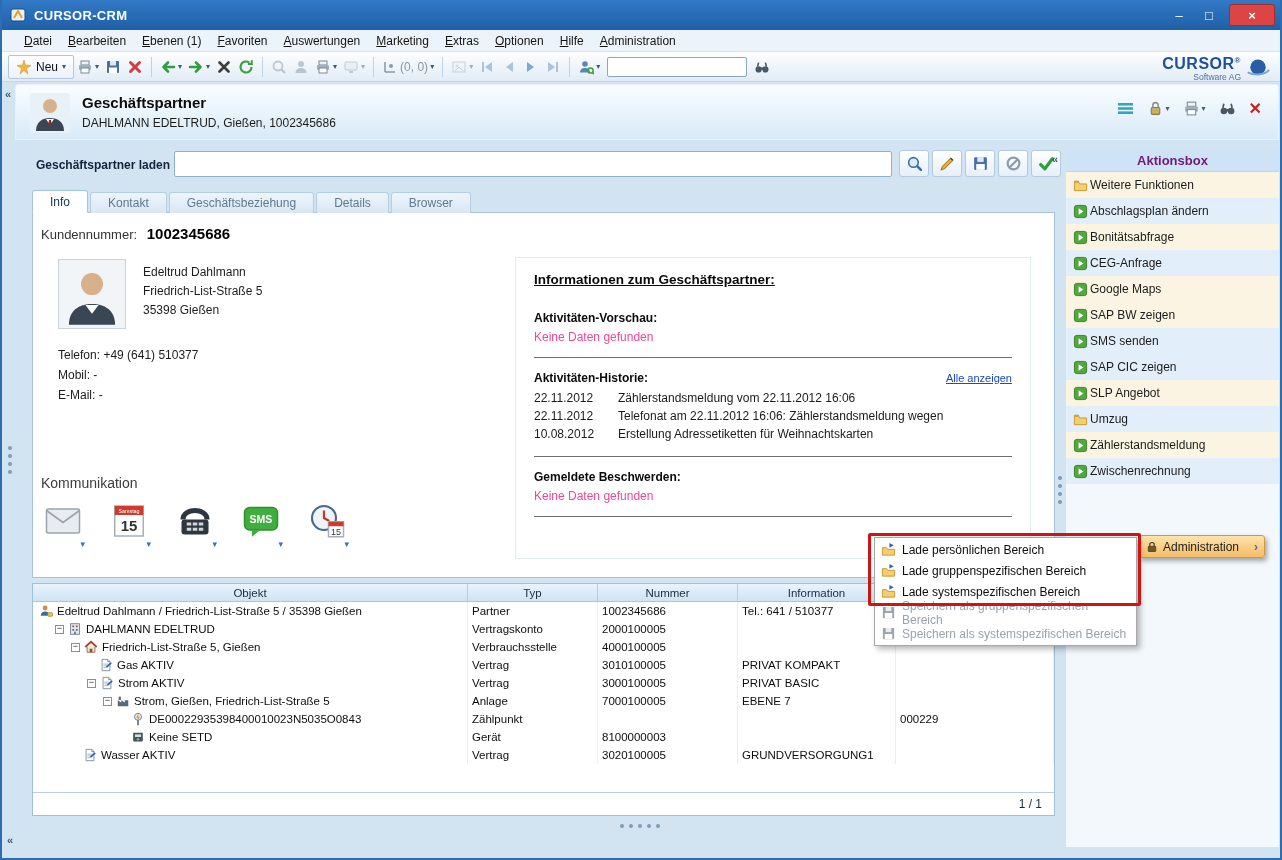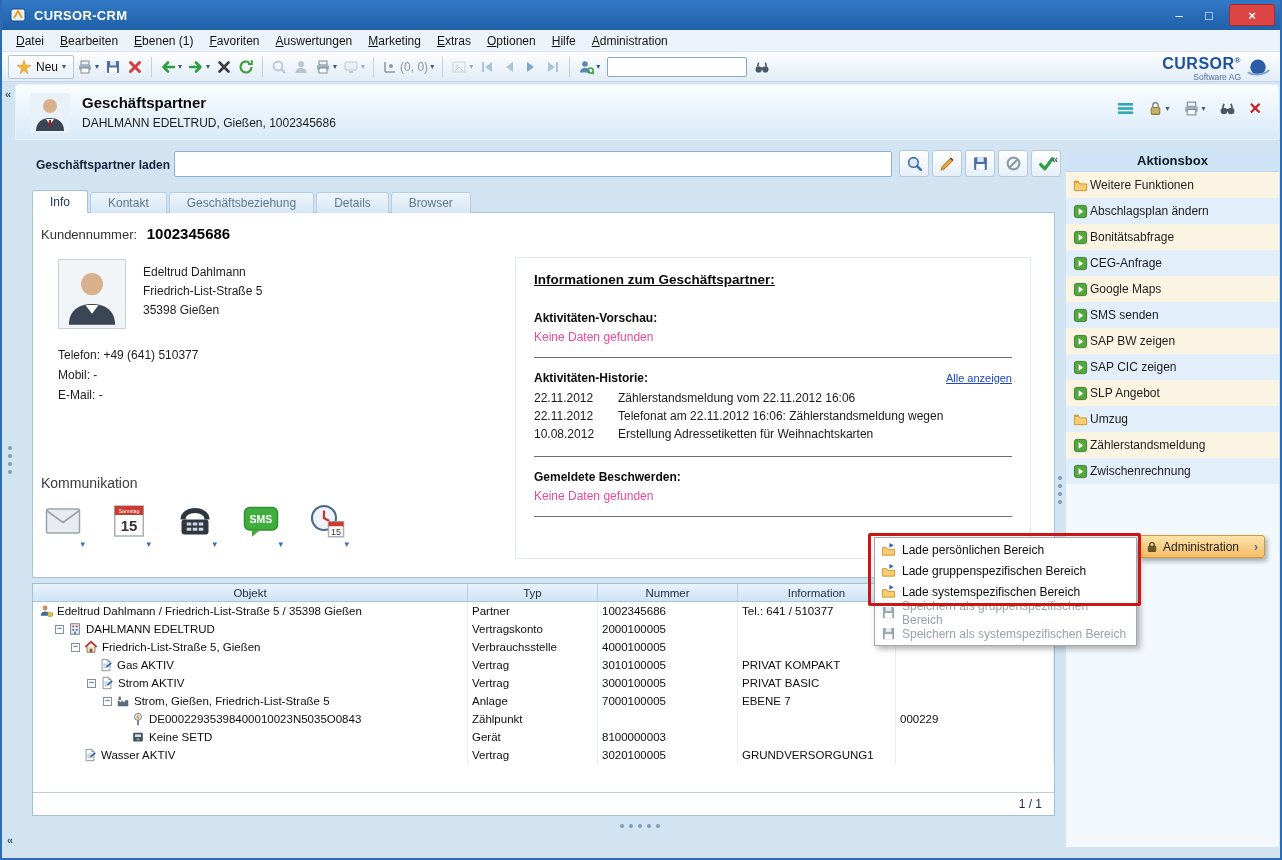--- a/index.html
+++ b/index.html
@@ -9,21 +9,21 @@
 
   
   .titlebar{position:absolute;top:0;left:0;right:0;height:30px;background:linear-gradient(#3279c6,#1f60a8);display:flex;align-items:center;color:#fff;padding-left:8px;}
   .app-icon svg{width:16px;height:16px;display:block;}
   .app-title{margin-left:8px;font-size:13px;font-weight:bold;letter-spacing:.3px;}
   .win-controls{margin-left:auto;display:flex;align-items:center;height:100%;}
   .win-btn{width:30px;height:22px;display:flex;align-items:center;justify-content:center;color:#fff;font-size:13px;cursor:default;}
   .win-btn.close{width:46px;background:#dd4444;border:1px solid #a82a2a;border-radius:3px;margin:0 5px;font-weight:bold;}
 
   
-  .menubar{position:absolute;top:30px;left:0;right:0;height:22px;background:#edf3fa;border-bottom:1px solid #d9e4f0;display:flex;align-items:center;padding-left:6px;}
+  .menubar{position:absolute;top:30px;left:0;right:0;height:22px;background:#edf3fa;border-bottom:1px solid #d9e4f0;display:flex;align-items:center;padding-left:14px;}
   .mi{display:inline-block;padding:2px 8px;color:#141414;}
   .mi::first-letter{text-decoration:underline;}
 
   
   .toolbar{position:absolute;top:52px;left:0;right:0;height:30px;background:linear-gradient(#fdfeff,#e2ecf6);border-bottom:1px solid #c6d6e6;display:flex;align-items:center;padding:0 6px;}
   .tsep{width:1px;height:20px;background:#c3d2e2;margin:0 5px;flex:none;}
   .tbtn{display:inline-flex;align-items:center;height:24px;padding:0 3px;gap:2px;border-radius:2px;flex:none;}
   .tbtn svg{width:16px;height:16px;display:block;}
   .btn-neu{border:1px solid #b4c6d8;background:linear-gradient(#ffffff,#e9f1f9);padding:0 7px;gap:4px;}
   .dd{font-size:8px;color:#3a5a7a;}
@@ -86,21 +86,21 @@
   .ib-text{font-size:12px;color:#ec4899;margin-top:5px;}
   .ib-hr{border:none;border-top:1px solid #6f6f6f;margin:13px 0;}
   .hist-head{display:flex;align-items:baseline;justify-content:space-between;margin-top:2px;}
   .ib-link{font-size:11px;color:#1a49c8;text-decoration:underline;}
   .hist-row{display:flex;font-size:12px;line-height:18px;color:#1a1a1a;}
   .hdate{width:84px;flex:none;}
   .mt24{margin-top:24px;}
 
   
   .sidebar{position:absolute;left:1064px;top:150px;width:213px;height:697px;background:#f3f8fd;}
-  .ab-header{height:22px;background:#cfe3f6;color:#0f172a;font-weight:bold;font-size:13px;display:flex;align-items:center;justify-content:center;border-bottom:1px solid #bcd6ee;}
+  .ab-header{height:22px;background:#cfe3f6;color:#701a75;font-weight:bold;font-size:13px;display:flex;align-items:center;justify-content:center;border-bottom:1px solid #bcd6ee;}
   .ab-item{height:26px;display:flex;align-items:center;padding-left:7px;gap:2px;font-size:12px;color:#1c1c1c;}
   .ab-item.odd{background:#fcf4e2;}
   .ab-item.even{background:#e2eefa;}
   .ico svg{width:15px;height:15px;display:block;}
 
   
   .admin-btn{position:absolute;left:1137px;top:535px;width:126px;height:23px;background:linear-gradient(#fde3ab,#f5bd66);border:1px solid #cf9a3a;border-radius:3px;display:flex;align-items:center;gap:5px;padding:0 6px;font-size:12px;color:#222;box-shadow:2px 3px 5px rgba(0,0,0,.35);z-index:5;}
   .admin-btn .chevr{margin-left:auto;color:#4a6a9a;font-weight:bold;}
   .admin-btn svg{width:12px;height:12px;display:block;}
   .context-menu{position:absolute;left:872px;top:537px;width:263px;background:#fcfcfc;border:1px solid #a8a8a8;box-shadow:3px 3px 6px rgba(0,0,0,.3);padding:1px;z-index:6;}
@@ -626,37 +626,37 @@
         </div>
         <div class="ab-item odd">
           <span class="ico">
             <svg viewBox="0 0 16 16">
               <rect x="1.5" y="1.5" width="13" height="13" rx="2.5" fill="#52a83e" stroke="#3a7e2a"></rect>
               <path d="M6 4.5 L11 8 L6 11.5z" fill="#fff"></path>
             </svg>
           </span>
           <span>Google Maps</span>
         </div>
-        <div class="ab-item even">
+        <div class="ab-item odd">
           <span class="ico">
             <svg viewBox="0 0 16 16">
               <rect x="1.5" y="1.5" width="13" height="13" rx="2.5" fill="#52a83e" stroke="#3a7e2a"></rect>
               <path d="M6 4.5 L11 8 L6 11.5z" fill="#fff"></path>
             </svg>
           </span>
-          <span>SMS senden</span>
-        </div>
-        <div class="ab-item odd">
+          <span>SAP BW zeigen</span>
+        </div>
+        <div class="ab-item even">
           <span class="ico">
             <svg viewBox="0 0 16 16">
               <rect x="1.5" y="1.5" width="13" height="13" rx="2.5" fill="#52a83e" stroke="#3a7e2a"></rect>
               <path d="M6 4.5 L11 8 L6 11.5z" fill="#fff"></path>
             </svg>
           </span>
-          <span>SAP BW zeigen</span>
+          <span>SMS senden</span>
         </div>
         <div class="ab-item even">
           <span class="ico">
             <svg viewBox="0 0 16 16">
               <rect x="1.5" y="1.5" width="13" height="13" rx="2.5" fill="#52a83e" stroke="#3a7e2a"></rect>
               <path d="M6 4.5 L11 8 L6 11.5z" fill="#fff"></path>
             </svg>
           </span>
           <span>SAP CIC zeigen</span>
         </div>

